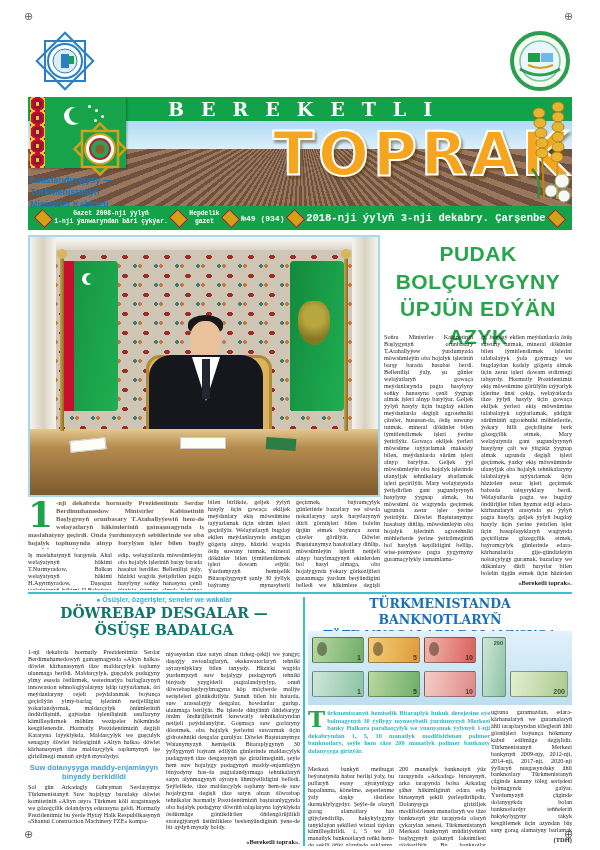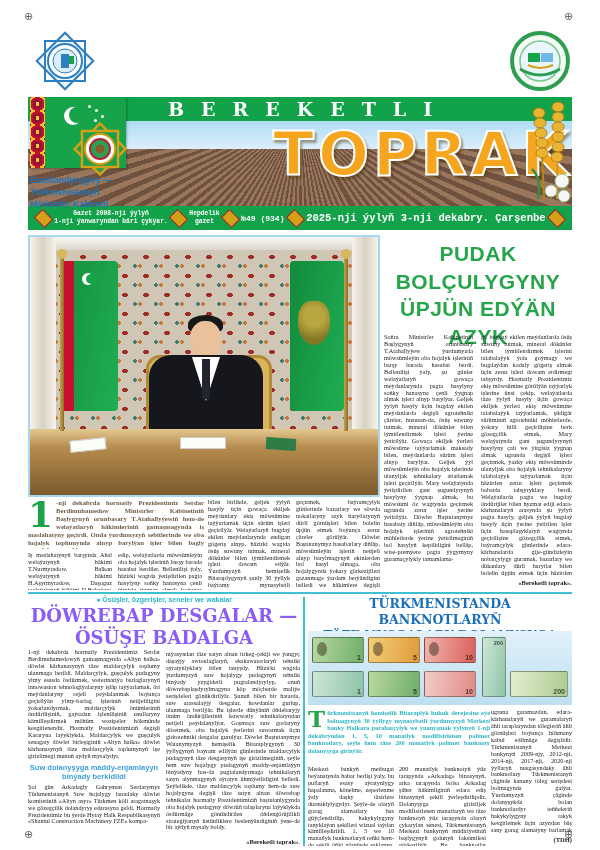--- a/index.html
+++ b/index.html
@@ -95,22 +95,22 @@
   .dropcap1{float:left;font-size:36px;line-height:30px;font-weight:bold;color:#1fa24c;margin:0 3px 0 0;
             font-family:"DejaVu Serif",serif;}
 
   
   .hline{left:28px;top:592px;width:544px;height:2px;background:#3ec0d0;}
   .vline{left:303px;top:597px;width:2px;height:249px;background:#3ec0d0;}
 
   
   .kicker{left:28px;top:596px;width:272px;text-align:center;color:#2bb6c9;
           font-family:"Liberation Sans",sans-serif;font-weight:bold;font-size:7px;}
-  .bl-title{left:28px;top:605px;width:272px;text-align:center;color:#8b5cf6;
-            font-family:"DejaVu Serif",serif;font-weight:bold;font-size:18px;line-height:1.22;}
+  .bl-title{left:28px;top:605px;width:272px;text-align:center;color:#0f766e;
+            font-family:"DejaVu Serif",serif;font-weight:bold;font-size:14px;line-height:1.22;}
   .subhead-o{color:#e2612b;font-family:"Liberation Sans",sans-serif;font-weight:bold;font-size:7.5px;
              text-align:center;line-height:1.25;margin-bottom:2px;}
   .subhead-b{color:#3fa0db;font-family:"Liberation Sans",sans-serif;font-weight:bold;font-size:7.5px;
              text-align:center;line-height:1.25;margin:3px 0 2px;}
 
   
   .br-title{left:308px;top:596px;width:264px;text-align:center;color:#1b6fb8;
             font-family:"DejaVu Serif",serif;font-weight:bold;font-size:12.5px;line-height:1.28;}
   .notes-panel{left:308px;top:631px;width:264px;height:74px;background:linear-gradient(#e2f1fa,#bcdff0);}
   .note{position:absolute;border:1px solid rgba(0,0,0,.35);border-radius:2px;box-sizing:border-box;
@@ -221,21 +221,21 @@
       <span>1-nji ýanwaryndan bäri çykýar.</span>
     </span>
     <span class="gul"></span>
     <span class="inf-sm">
       <span>Hepdelik</span><br>
       <span>gazet</span>
     </span>
     <span class="gul"></span>
     <span class="inf-issue">№49 (934)</span>
     <span class="gul"></span>
-    <span class="inf-date">2025-nji ýylyň 3-nji dekabry. Çarşenbe</span>
+    <span class="inf-date">2018-nji ýylyň 3-nji dekabry. Çarşenbe</span>
     <span class="gul"></span>
   </div>
 
   <div class="abs photo">
     <div class="wall-top"></div>
     <div class="carpet"></div>
     <div class="pilaster" style="left:0;"></div>
     <div class="pilaster" style="right:0;"></div>
     <div class="pflag" style="left:30px;">
       <div class="pole" style="left:0;"></div>

